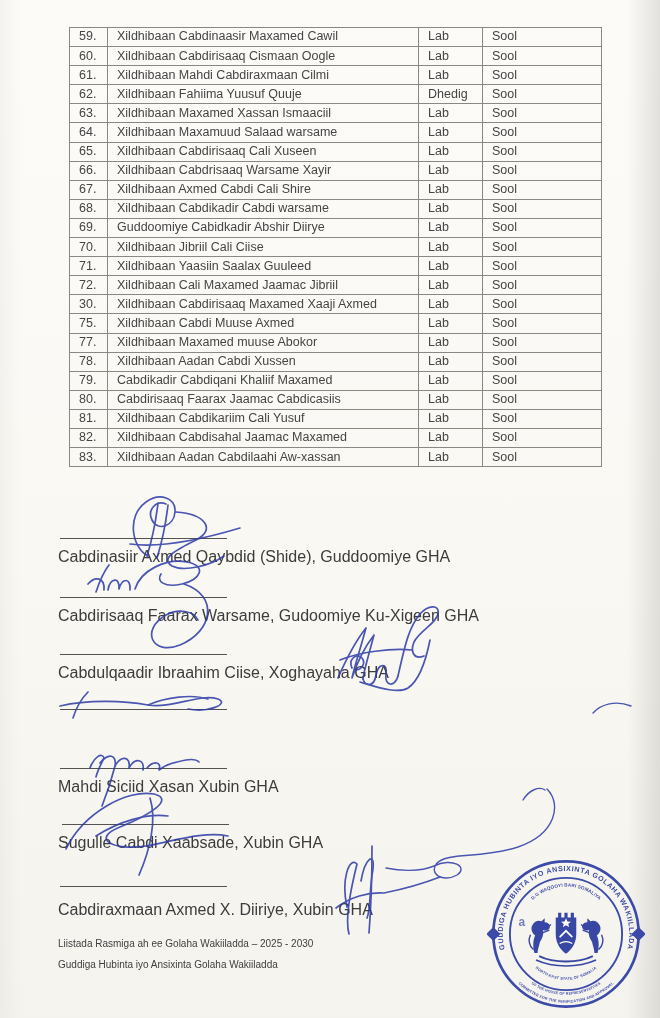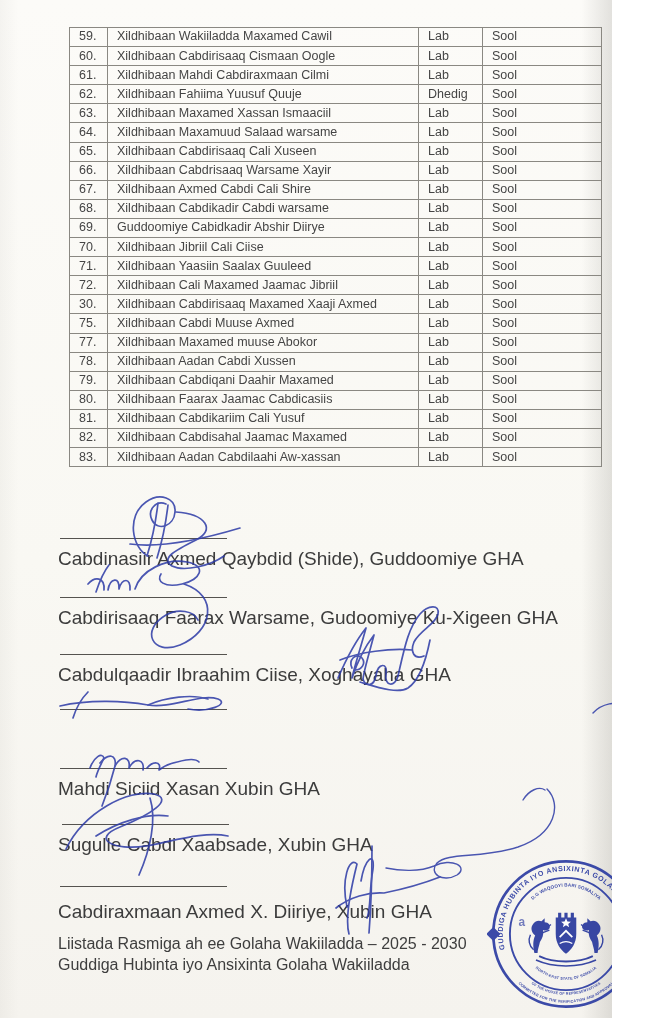--- a/index.html
+++ b/index.html
@@ -1,59 +1,59 @@
 <!DOCTYPE html>
 <html><head>
 <meta charset="utf-8">
 <style>
   html,body{margin:0;padding:0;}
   body{width:660px;height:1018px;}
   .page{
-    position:relative;width:612px;height:1018px;overflow:hidden;
+    position:relative;width:660px;height:1018px;overflow:hidden;
     font-family:"Liberation Sans",sans-serif;
     background:
       linear-gradient(270deg, rgba(122,120,114,0.20), rgba(122,120,114,0) 5%),
       linear-gradient(90deg, rgba(140,138,130,0.07), rgba(140,138,130,0) 3%),
       linear-gradient(180deg, #fcfbf8 0%, #f9f8f3 55%, #f5f3ee 100%);
   }
   table.members{
     position:absolute;left:69px;top:27px;width:532px;
     border-collapse:collapse;table-layout:fixed;
     border:1.4px solid #6f6d68;
   }
   table.members td{
     border:1px solid #8a8882;
     font-size:12.5px;color:#454545;
     height:18.1px;line-height:1.05;
     padding:0 2px 0 9px;white-space:nowrap;overflow:hidden;
   }
   td.c-no{padding-left:13px;}
   .sig-line{position:absolute;width:167px;height:0;border-top:1.6px solid #55534f;}
-  .sig-label{position:absolute;font-size:19px;color:#3c3c3c;white-space:nowrap;}
-  .footer-text{position:absolute;left:58px;font-size:16px;color:#3e3e3e;line-height:21.5px;white-space:nowrap;}
+  .sig-label{position:absolute;font-size:16px;color:#3c3c3c;white-space:nowrap;}
+  .footer-text{position:absolute;left:58px;font-size:10px;color:#3e3e3e;line-height:21.5px;white-space:nowrap;}
   .ink-layer{position:absolute;left:0;top:0;pointer-events:none;}
   .seal{position:absolute;left:487px;top:855px;width:158px;height:158px;opacity:0.93;}
   .seal text{font-family:"Liberation Sans",sans-serif;font-weight:bold;fill:#2e3ea3;}
 </style>
 </head>
 <body>
 
 <div class="page">
 
   <table class="members">
     <colgroup>
       <col style="width:38px">
         <col style="width:311px">
         <col style="width:64px">
         <col style="width:119px">
     </colgroup>
     <tbody>
   <tr>
     <td class="c-no">59.</td>
-    <td class="c-name">Xildhibaan Wakiiladda Maxamed Cawil</td>
+    <td class="c-name">Xildhibaan Cabdinaasir Maxamed Cawil</td>
     <td class="c-status">Lab</td>
     <td class="c-region">Sool</td>
   </tr>
 
   <tr>
     <td class="c-no">60.</td>
     <td class="c-name">Xildhibaan Cabdirisaaq Cismaan Oogle</td>
     <td class="c-status">Lab</td>
     <td class="c-region">Sool</td>
   </tr>
@@ -167,28 +167,28 @@
 
   <tr>
     <td class="c-no">78.</td>
     <td class="c-name">Xildhibaan Aadan Cabdi Xussen</td>
     <td class="c-status">Lab</td>
     <td class="c-region">Sool</td>
   </tr>
 
   <tr>
     <td class="c-no">79.</td>
-    <td class="c-name">Xildhibaan Cabdiqani Daahir Maxamed</td>
+    <td class="c-name">Cabdikadir Cabdiqani Khaliif Maxamed</td>
     <td class="c-status">Lab</td>
     <td class="c-region">Sool</td>
   </tr>
 
   <tr>
     <td class="c-no">80.</td>
-    <td class="c-name">Xildhibaan Faarax Jaamac Cabdicasiis</td>
+    <td class="c-name">Cabdirisaaq Faarax Jaamac Cabdicasiis</td>
     <td class="c-status">Lab</td>
     <td class="c-region">Sool</td>
   </tr>
 
   <tr>
     <td class="c-no">81.</td>
     <td class="c-name">Xildhibaan Cabdikariim Cali Yusuf</td>
     <td class="c-status">Lab</td>
     <td class="c-region">Sool</td>
   </tr>

